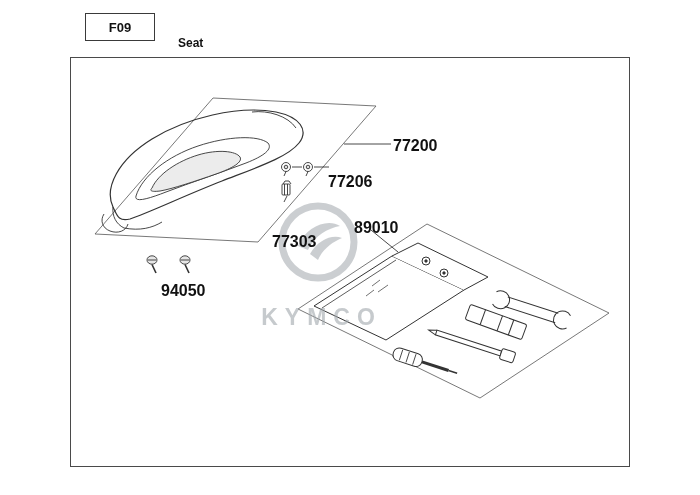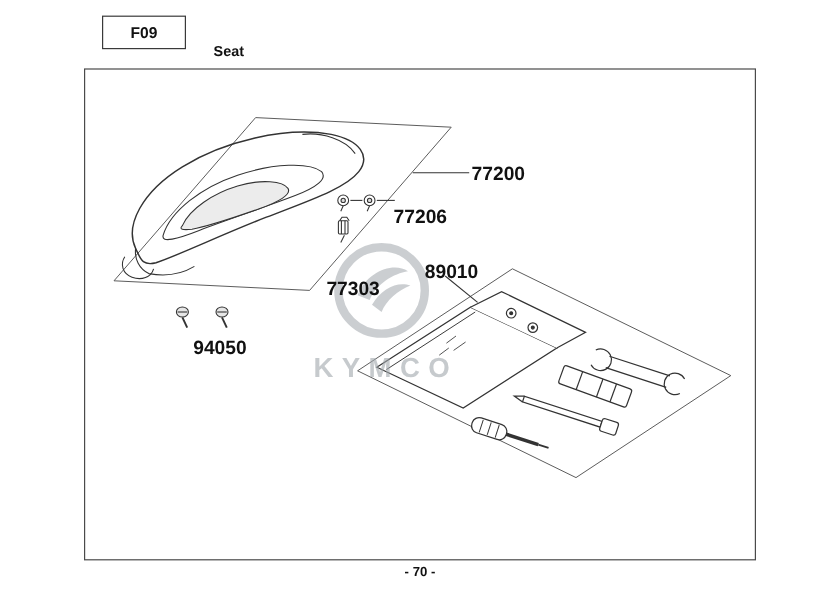--- a/index.html
+++ b/index.html
@@ -45,21 +45,21 @@
     pointer-events: none;
   }
 
   
   .watermark {
     position: absolute; left: 248px; top: 196px;
     width: 140px; text-align: center;
     z-index: 3; pointer-events: none;
   }
   .watermark-text {
-    margin-top: 0;
+    margin-top: 12px;
     font-size: 23px; font-weight: bold;
     letter-spacing: 7px; padding-left: 7px;
     color: rgba(160, 166, 172, 0.60);
     white-space: nowrap;
   }
 
   
   .part-label {
     position: absolute;
     font-size: 16px; font-weight: bold; color: #111;
@@ -200,15 +200,14 @@
       <line x1="450" y1="362.5" x2="459" y2="362.5" stroke-width="1.5"></line>
     </g>
   </svg>
 
   <div class="part-label lbl-77200">77200</div>
   <div class="part-label lbl-77206">77206</div>
   <div class="part-label lbl-77303">77303</div>
   <div class="part-label lbl-94050">94050</div>
   <div class="part-label lbl-89010">89010</div>
 
-  <div class="footer">- 70 -</div>
 
 </div>
 
 </body></html>

